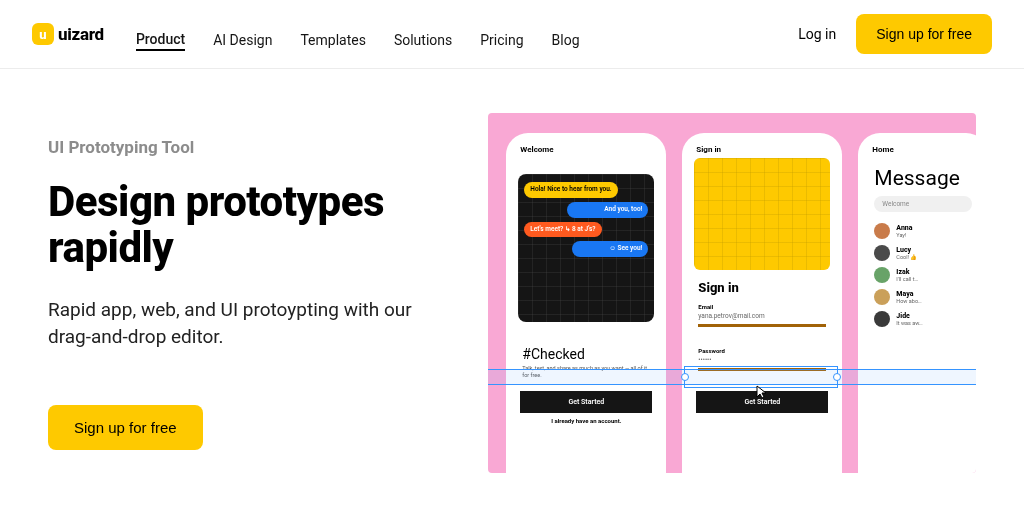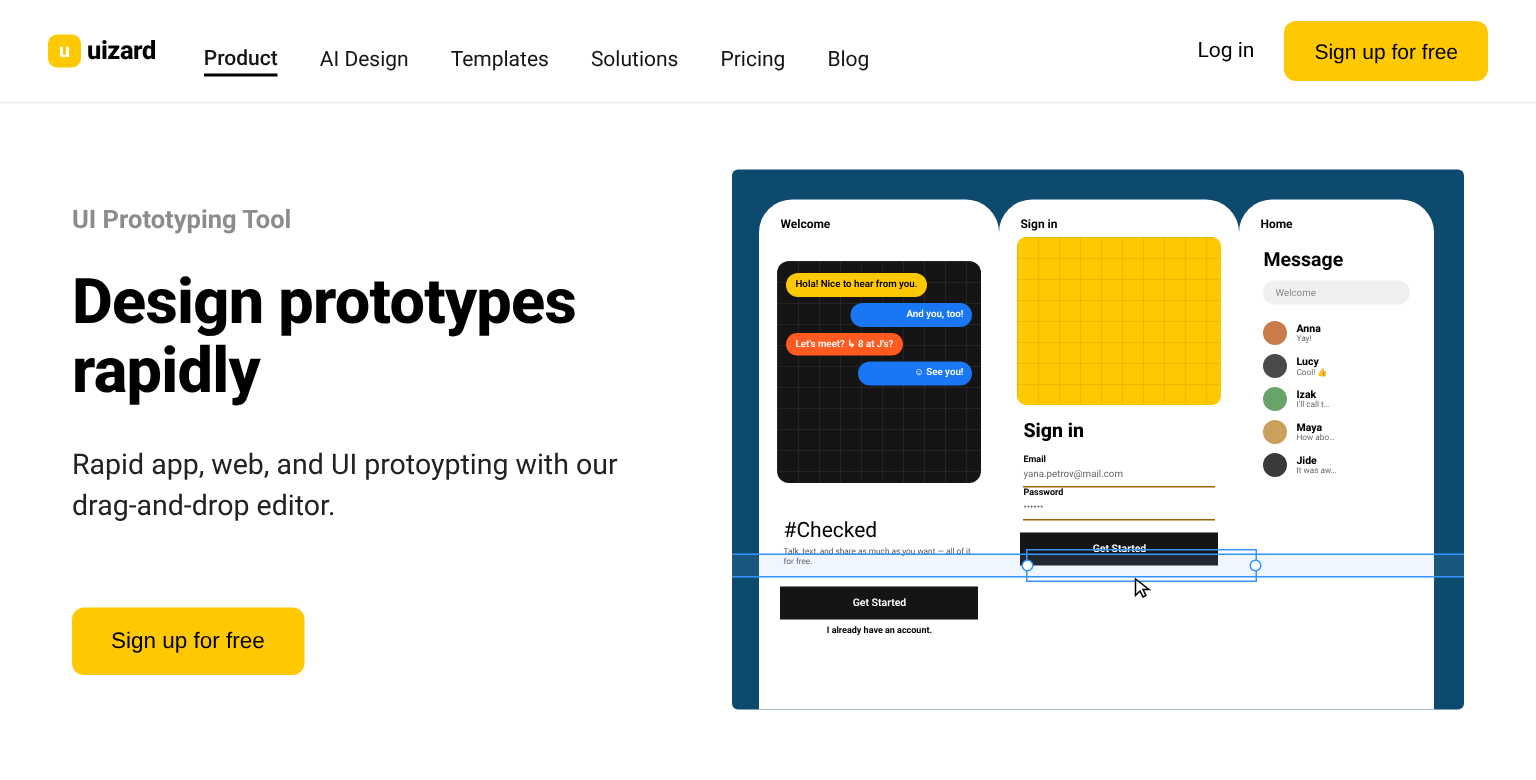--- a/index.html
+++ b/index.html
@@ -16,43 +16,43 @@
   .login { font-size: 14px; margin-right: 20px; cursor: pointer; }
   .btn-primary { background: #fec900; border: none; border-radius: 8px; padding: 12px 20px; font-size: 14px; font-weight: 500; cursor: pointer; }
   
   .hero { display: flex; padding: 44px 48px 0; gap: 32px; }
   .hero-left { flex: 0 0 44%; padding-top: 24px; }
   .eyebrow { color: #8c8c8c; font-weight: 700; font-size: 17px; margin-bottom: 22px; }
   .headline { font-size: 42px; font-weight: 800; line-height: 1.1; letter-spacing: -0.5px; margin-bottom: 26px; }
   .subhead { font-size: 19px; color: #222; line-height: 1.4; margin-bottom: 54px; max-width: 380px; }
   .hero-cta { background: #fec900; border: none; border-radius: 8px; padding: 14px 26px; font-size: 15px; font-weight: 500; cursor: pointer; }
   
-  .hero-right { flex: 1; background: #0c4a6e; border-radius: 4px; padding: 20px 18px 0; display: flex; overflow: hidden; position: relative; height: 360px; }
+  .hero-right { flex: 1; background: #f9a8d4; border-radius: 4px; padding: 20px 18px 0; display: flex; gap: 16px; overflow: hidden; position: relative; height: 360px; }
   .phone { background: #fff; border-radius: 22px 22px 0 0; flex-shrink: 0; padding: 6px; position: relative; }
   .phone-inner { background: #fff; border-radius: 18px 18px 0 0; overflow: hidden; height: 100%; }
   .phone-label { font-size: 8px; font-weight: 700; padding: 6px 8px 4px; }
   .phone-1 { width: 160px; }
   .phone-2 { width: 160px; }
   .phone-3 { width: 130px; }
   .chat-area { background: #151515; border-radius: 8px; margin: 16px 6px; padding: 8px 6px; height: 148px; background-image: linear-gradient(rgba(80,80,80,.25) 1px, transparent 1px), linear-gradient(90deg, rgba(80,80,80,.25) 1px, transparent 1px); background-size: 14px 14px; display: flex; flex-direction: column; gap: 4px; align-items: flex-start; }
   .bubble { border-radius: 8px; padding: 4px 6px; font-size: 6.5px; font-weight: 600; line-height: 1.2; position:relative; }
   .bubble.y { background: #fec900; color: #000; }
   .bubble.b { background: #1977f3; color: #fff; align-self: flex-end; padding-left: 37px; }
   .bubble.o { background: #ff5a1f; color: #fff; }
   .checked { padding: 8px 10px 4px; }
   .checked h4 { font-size: 14px; font-weight: 400; }
   .checked p { font-size: 5.5px; color: #555; margin-top: 3px; line-height: 1.3; }
   .btn-dark { background: #151515; color: #fff; border-radius: 0; text-align: center; font-size: 7px; font-weight: 600; padding: 7px 0; margin: 8px 8px 4px; }
   .tiny-link { text-align: center; font-size: 6px; font-weight: 700; padding-bottom:6px;}
   .signin-top { background: #fec900; height: 112px; margin: 0 6px; border-radius: 6px; background-image: linear-gradient(rgba(200,160,0,.35) 1px, transparent 1px), linear-gradient(90deg, rgba(200,160,0,.35) 1px, transparent 1px); background-size: 14px 14px; }
   .signin-form { padding: 10px 10px 0; }
   .signin-form h4 { font-size: 13px; font-weight: 800; margin-bottom: 8px; }
   .fld-label { font-size: 6px; font-weight: 700; margin-bottom: 2px; }
-  .fld-val { font-size: 6.5px; color: #666; border-bottom: 1px solid #a16207; padding-bottom: 4px; margin-bottom: 0; }
-  .msg-head { font-size: 13px; font-weight: 700; padding: 8px 10px 6px; }
+  .fld-val { font-size: 6.5px; color: #666; border-bottom: 3px solid #a16207; padding-bottom: 4px; margin-bottom: 20px; }
+  .msg-head { font-size: 21px; font-weight: 400; padding: 8px 10px 6px; }
   .search-pill { background: #f0f0f0; border-radius: 10px; margin: 0 10px 8px; padding: 4px 8px; font-size: 6.5px; color: #888; }
   .contact { display: flex; align-items: center; gap: 6px; padding: 3px 10px; }
   .avatar { width: 16px; height: 16px; border-radius: 50%; flex-shrink:0; }
   .contact-txt { overflow: hidden; }
   .contact-name { font-size: 7px; font-weight: 800; }
   .contact-sub { font-size: 5.5px; color: #666; white-space: nowrap; }
   .guide-line { position: absolute; left: 0; right: 0; height: 16px; top: 256px; border-top: 1px solid #3594ff; border-bottom: 1px solid #3594ff; background: rgba(120,180,255,.12); pointer-events: none; }
   .sel-box{position:absolute;left:196px;width:154px;top:253px;height:22px;border:1px solid #3594ff;pointer-events:none;}
   .sel-box::before,.sel-box::after{content:"";position:absolute;width:6px;height:6px;border:1px solid #3594ff;background:#fff;border-radius:50%;top:50%;transform:translateY(-50%);}
   .sel-box::before{left:-4px;}.sel-box::after{right:-4px;}

